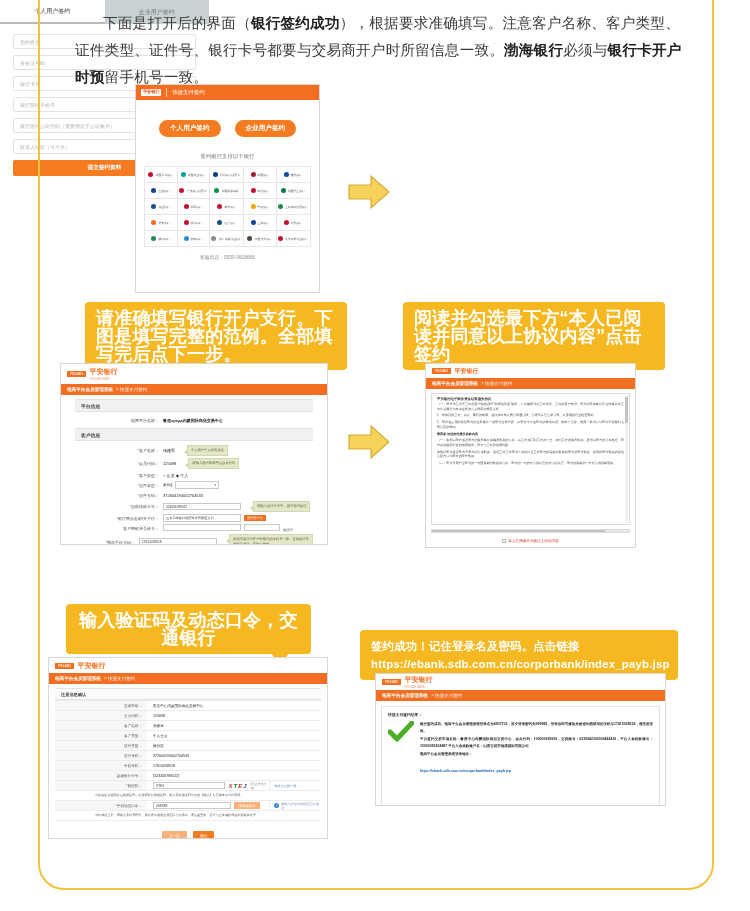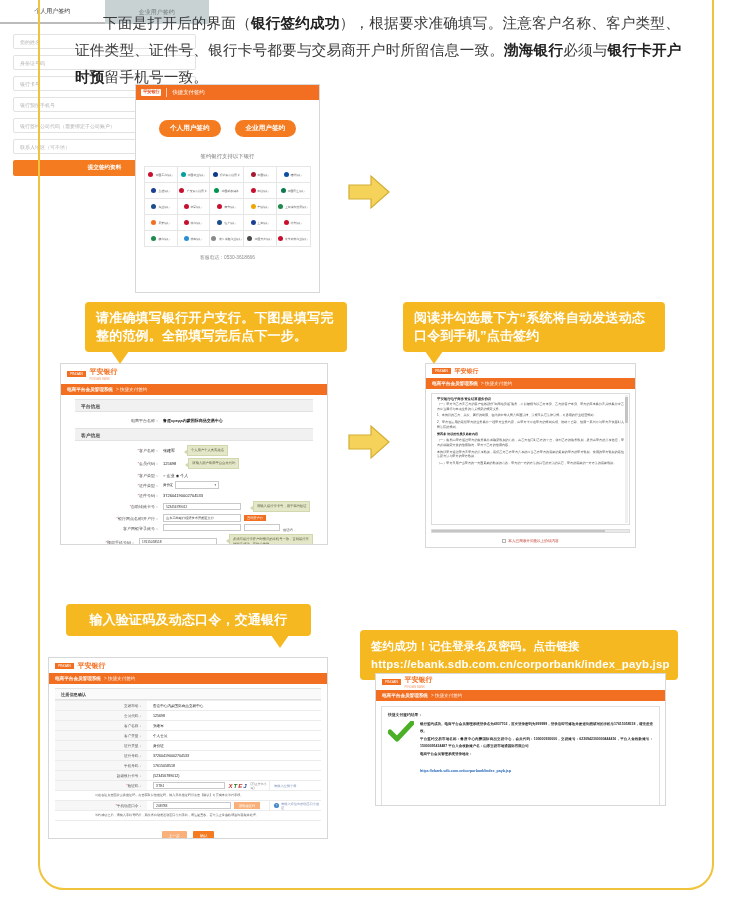--- a/index.html
+++ b/index.html
@@ -61,21 +61,21 @@
   .fbody{ background:#fff; padding:10px 13px 12px; }
   .finput{ border:1px solid #e2e2e2; height:15px; border-radius:2px; display:flex; align-items:center;
            padding:0 6px; font-size:5px; color:#b3b3b3; margin-bottom:6px; }
   .fsubmit{ background:#f47b20; height:16px; border-radius:2px; display:flex; align-items:center;
             justify-content:center; color:#fff; font-size:5.6px; font-weight:bold; margin-top:2px;}
   .arrowwrap{ position:absolute; }
   .arrowwrap svg{ display:block; }
 
   
   .callout{ position:absolute; background:#f5b820; color:#fff; border-radius:4px;
-            padding:7px 11px; font-size:13px; line-height:18px; font-weight:bold; letter-spacing:.2px;}
+            padding:7px 11px; font-size:18px; line-height:18px; font-weight:bold; letter-spacing:.2px;}
   .callout .tail{ position:absolute; width:0;height:0; border-left:9px solid transparent;
                   border-right:9px solid transparent; border-top:13px solid #f5b820; bottom:-12px; }
   .callout.link{ font-size:11.4px; }
 
   
   #shot-member{ left:60px; top:363px; width:268px; height:182px; }
   .sectionbar{ background:#f1f1f1; border:1px solid #e2e2e2; border-left:none; border-right:none;
                font-size:4.8px; font-weight:bold; color:#444; padding:2.5px 6px; }
   .ftable{ padding:3px 0 0; }
   .frow{ display:flex; align-items:center; height:10px; font-size:4px; color:#444; }
@@ -284,21 +284,21 @@
     <div class="fsubmit">提交签约资料</div>
   </div>
 </div>
 
 <div class="callout" style="left:85px; top:302px; width:262px;">
   <span>请准确填写银行开户支行。下图是填写完整的范例。全部填写完后点下一步。</span>
   <span class="tail" style="left:26px;"></span>
 </div>
 
 <div class="callout" style="left:403px; top:302px; width:262px;">
-  <span>阅读并勾选最下方“系统将自动发送动态口令到手机”点击签约</span>
+  <span>阅读并勾选最下方“本人已阅读并同意以上协议内容”点击签约</span>
   <span class="tail" style="left:22px;"></span>
 </div>
 
 <div class="shot" id="shot-member">
   <div class="whitehead">
     <span class="wlogo">PINGAN</span>
     <span class="wname">
       <span>平安银行</span>
       <small>PINGAN BANK</small>
     </span>

